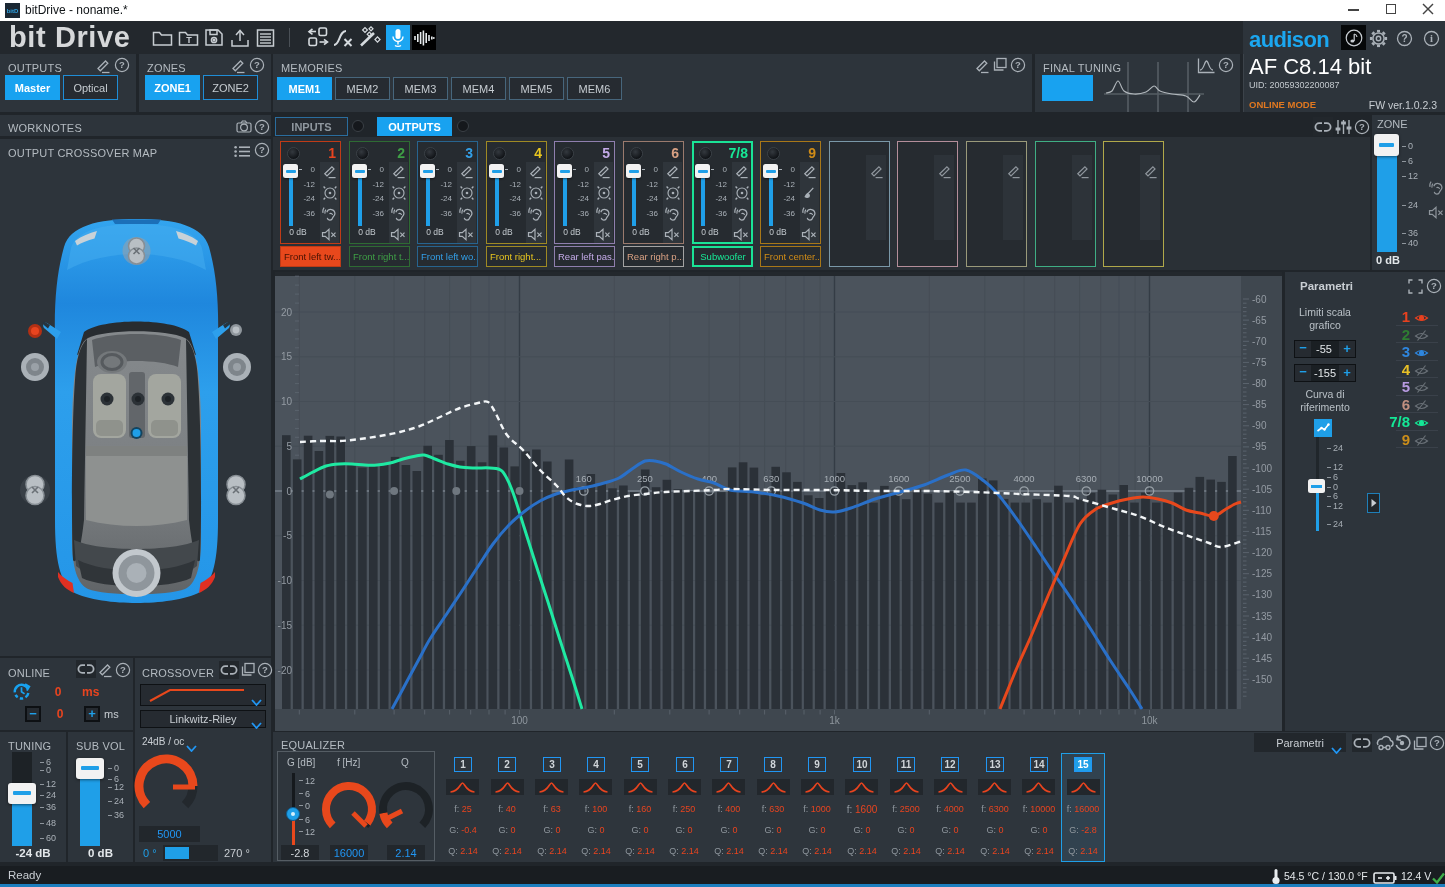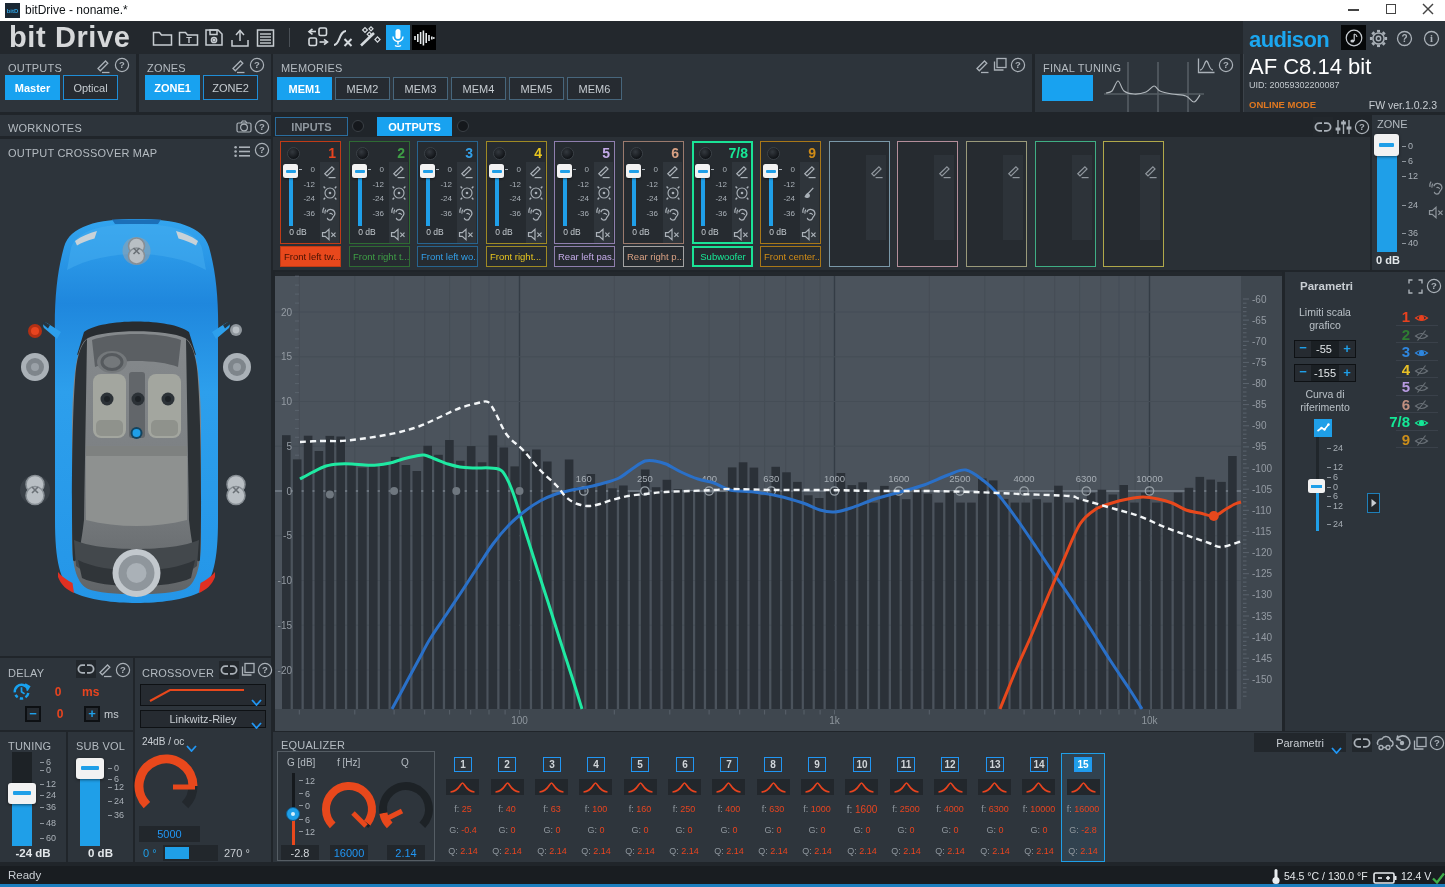--- a/index.html
+++ b/index.html
@@ -1222,21 +1222,21 @@
 <div class="a" style="left:1396px;top:429.5px;width:42px;height:1px;background:#3a414a"></div>
 <div class="a" style="left:1370px;top:430.5px;width:40px;font-size:15px;font-weight:bold;color:#cc8e1a;text-align:right">9</div>
 <div class="a" style="left:1414px;top:432.5px"><svg width="15" height="15" viewBox="0 0 15 15">
       <g stroke="#6a7178" stroke-width="1.2" fill="none">
         <path d="M1.5,8 Q7.5,3 13.5,8 Q7.5,13 1.5,8 Z"></path>
         <line x1="3.5" y1="12.5" x2="11.5" y2="2.5"></line>
       </g>
     </svg></div>
 <div class="a" style="left:1396px;top:447.0px;width:42px;height:1px;background:#3a414a"></div>
 <div class="a" style="left:0;top:658px;width:133px;height:72px;background:#2d343b"></div>
-<div class="a" style="left:8px;top:663px"><span class="hdr">DELAY</span></div>
+<div class="a" style="left:8px;top:663px"><span class="hdr">ONLINE</span></div>
 <div class="a" style="left:76px;top:660px;width:20px;height:18px;background:#22272c;display:flex;align-items:center;justify-content:center">
     <svg width="18" height="12" viewBox="0 0 18 12">
       <g stroke="#aab1b8" stroke-width="1.8" fill="none">
         <path d="M8,2.2 H5.2 a3.8,3.8 0 0 0 0,7.6 H8"></path>
         <path d="M10,2.2 h2.8 a3.8,3.8 0 0 1 0,7.6 H10"></path>
       </g>
     </svg>
   </div>
 <div class="a" style="left:97px;top:661px"><svg width="17" height="17" viewBox="0 0 17 17">
       <g stroke="#aab1b8" stroke-width="1.30" fill="none">

